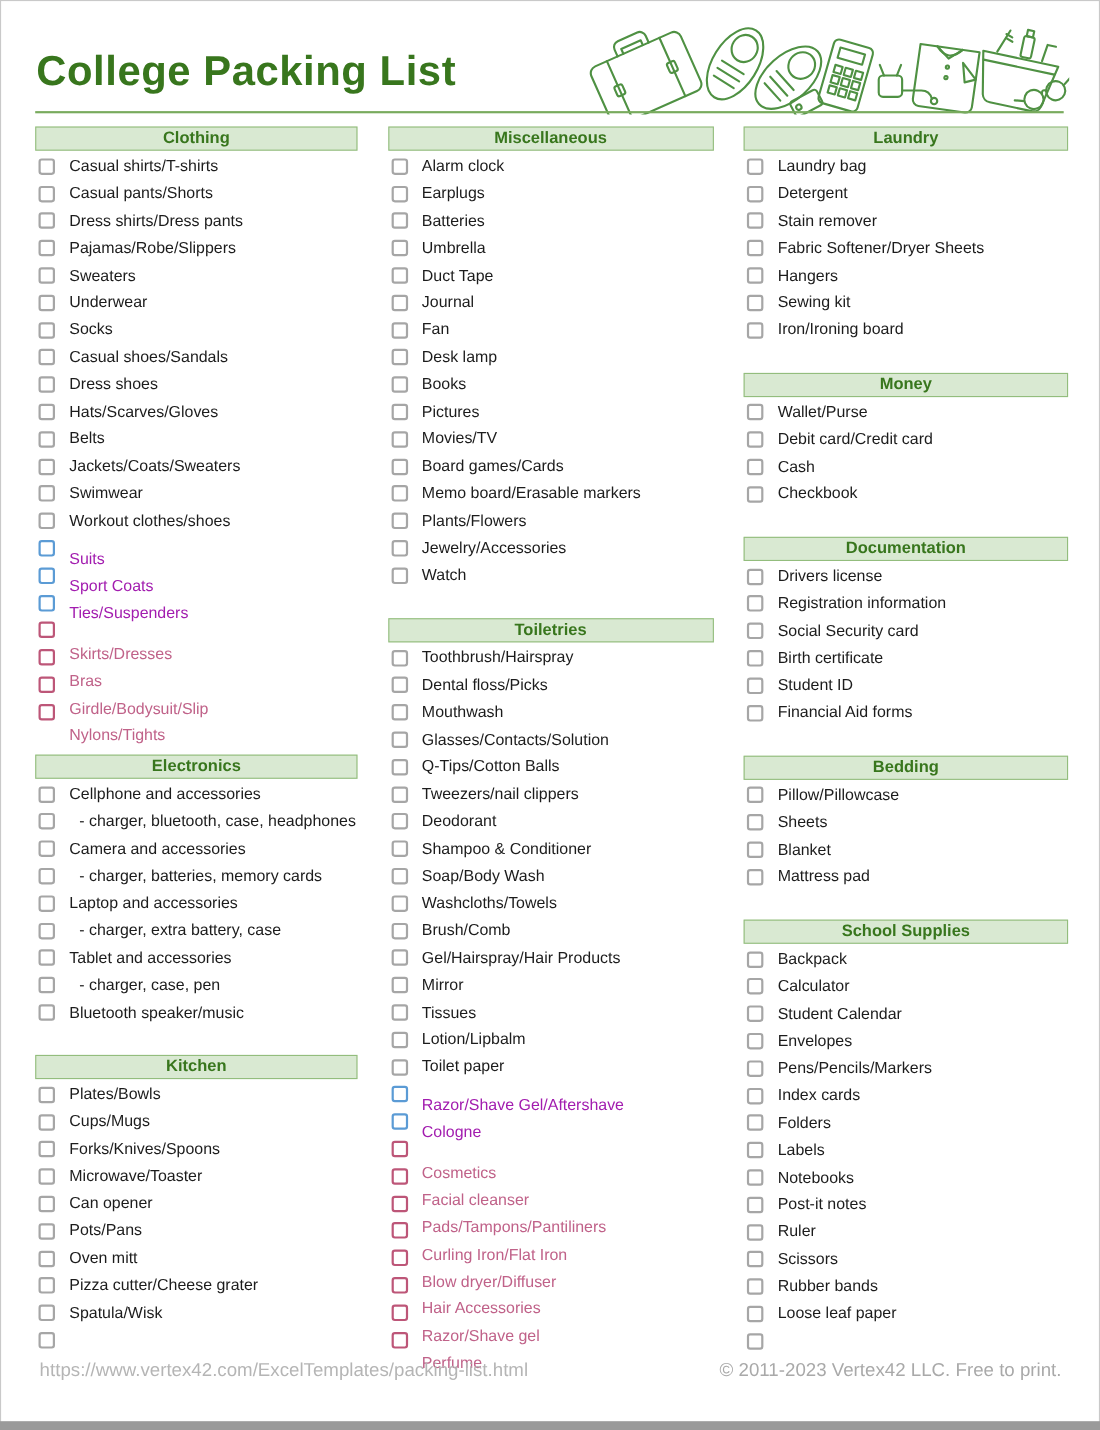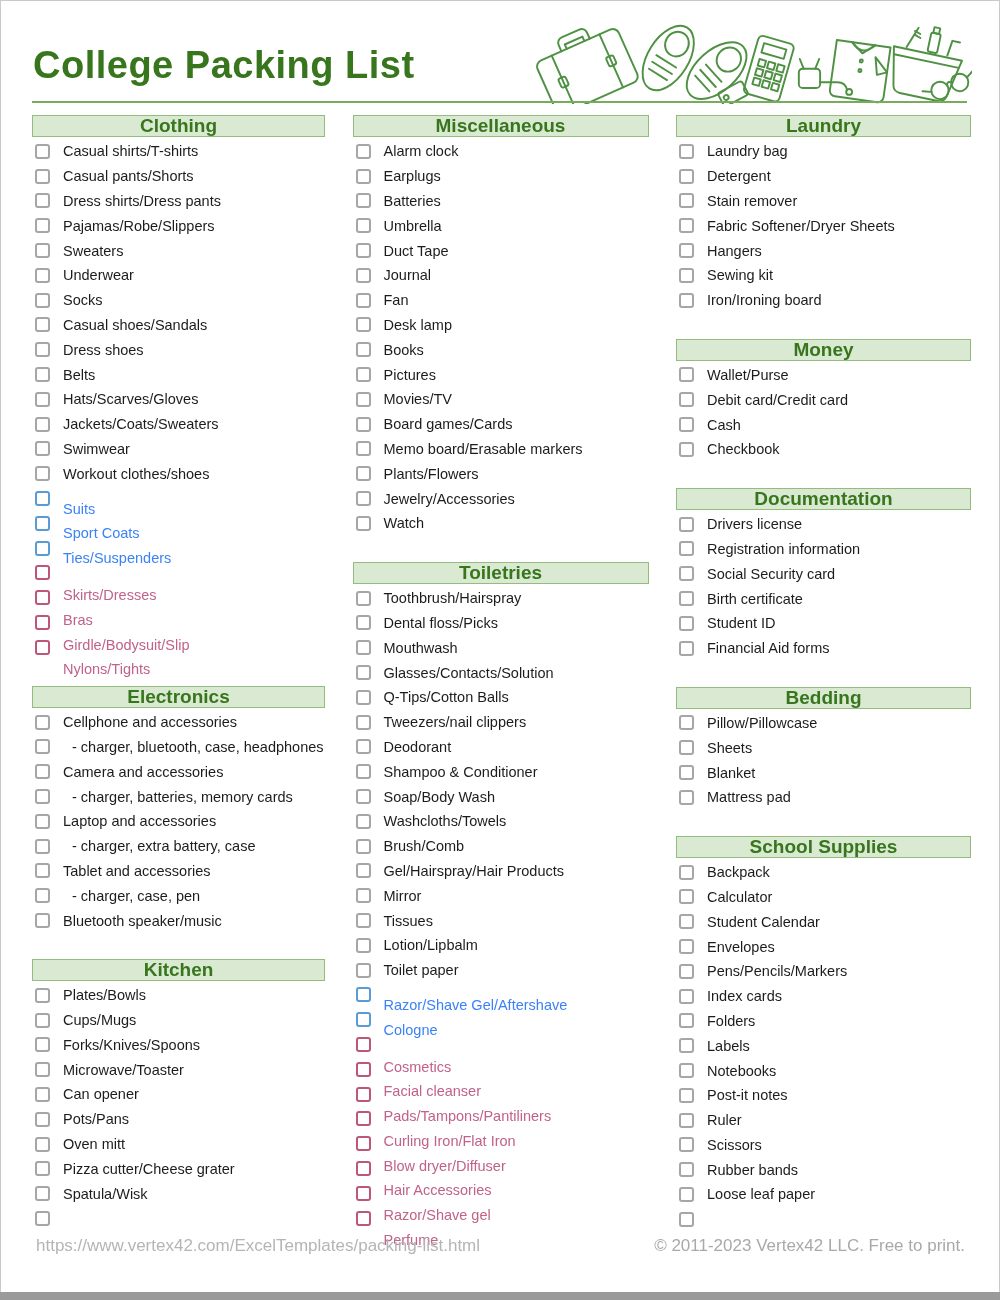--- a/index.html
+++ b/index.html
@@ -40,37 +40,37 @@
     grid-template-columns:293px 296px 295px;
     column-gap:0;
     justify-content:space-between;
   }
   .section { margin-bottom:26px; }
   .section-header {
     height:22px; line-height:20px;
     background:#d9e9d2;
     border:1px solid #93bd7d;
     text-align:center;
-    font-size:19px; font-weight:bold; color:#38761d;
+    font-size:15px; font-weight:bold; color:#38761d;
     margin-bottom:2px;
   }
   .row {
     height:24.8px;
     display:flex; align-items:center;
   }
   .cb {
     width:15px; height:15px; flex:0 0 15px;
     margin-left:3px; margin-right:13px;
     border:2px solid #a6a6a6; border-radius:3px;
     background:#fff;
   }
   .row.blue .cb  { border-color:#5b9bd5; }
   .row.pink .cb  { border-color:#bd5678; }
   .lbl { font-size:14.5px; color:#1c1c1c; white-space:nowrap; }
-  .row.blue .lbl { color:#3b82f6;margin-top:20px; }
+  .row.blue .lbl { color:#a21caf;margin-top:20px; }
   .row.pink .lbl { color:#c06289;margin-top:44px; }
   .row.indent .lbl { padding-left:9px; }
   .footer {
     position:absolute; left:36px; right:35px; top:1236px;
     display:flex; justify-content:space-between;
     font-size:17px; color:#b5b5b5;
   }
   .footer .copyright { color:#a9a9a9; }
   svg .art { stroke:#4f9143; stroke-width:2; fill:none;
              stroke-linecap:round; stroke-linejoin:round; }
@@ -204,25 +204,25 @@
         <div class="row gray">
           <span class="cb"></span>
           <span class="lbl">Casual shoes/Sandals</span>
         </div>
         <div class="row gray">
           <span class="cb"></span>
           <span class="lbl">Dress shoes</span>
         </div>
         <div class="row gray">
           <span class="cb"></span>
+          <span class="lbl">Hats/Scarves/Gloves</span>
+        </div>
+        <div class="row gray">
+          <span class="cb"></span>
           <span class="lbl">Belts</span>
-        </div>
-        <div class="row gray">
-          <span class="cb"></span>
-          <span class="lbl">Hats/Scarves/Gloves</span>
         </div>
         <div class="row gray">
           <span class="cb"></span>
           <span class="lbl">Jackets/Coats/Sweaters</span>
         </div>
         <div class="row gray">
           <span class="cb"></span>
           <span class="lbl">Swimwear</span>
         </div>
         <div class="row gray">

